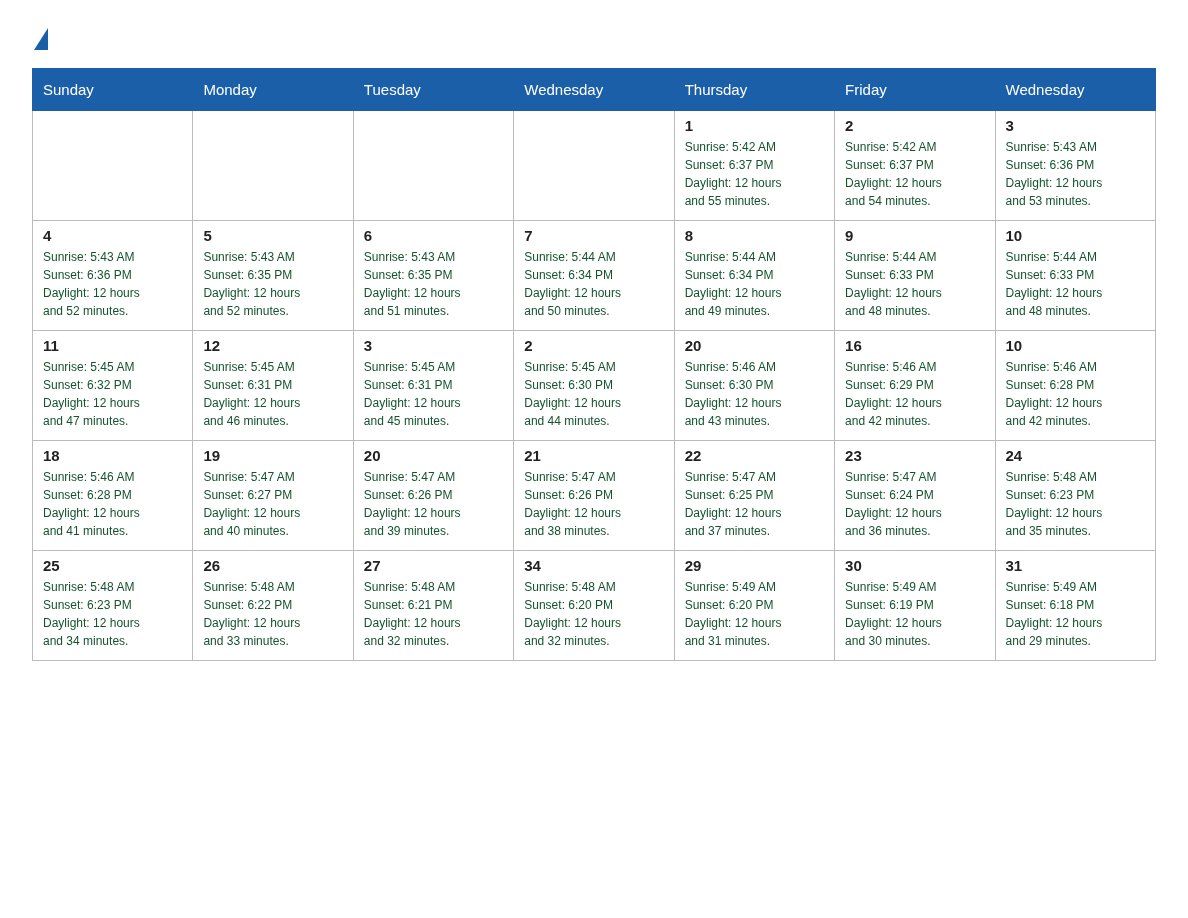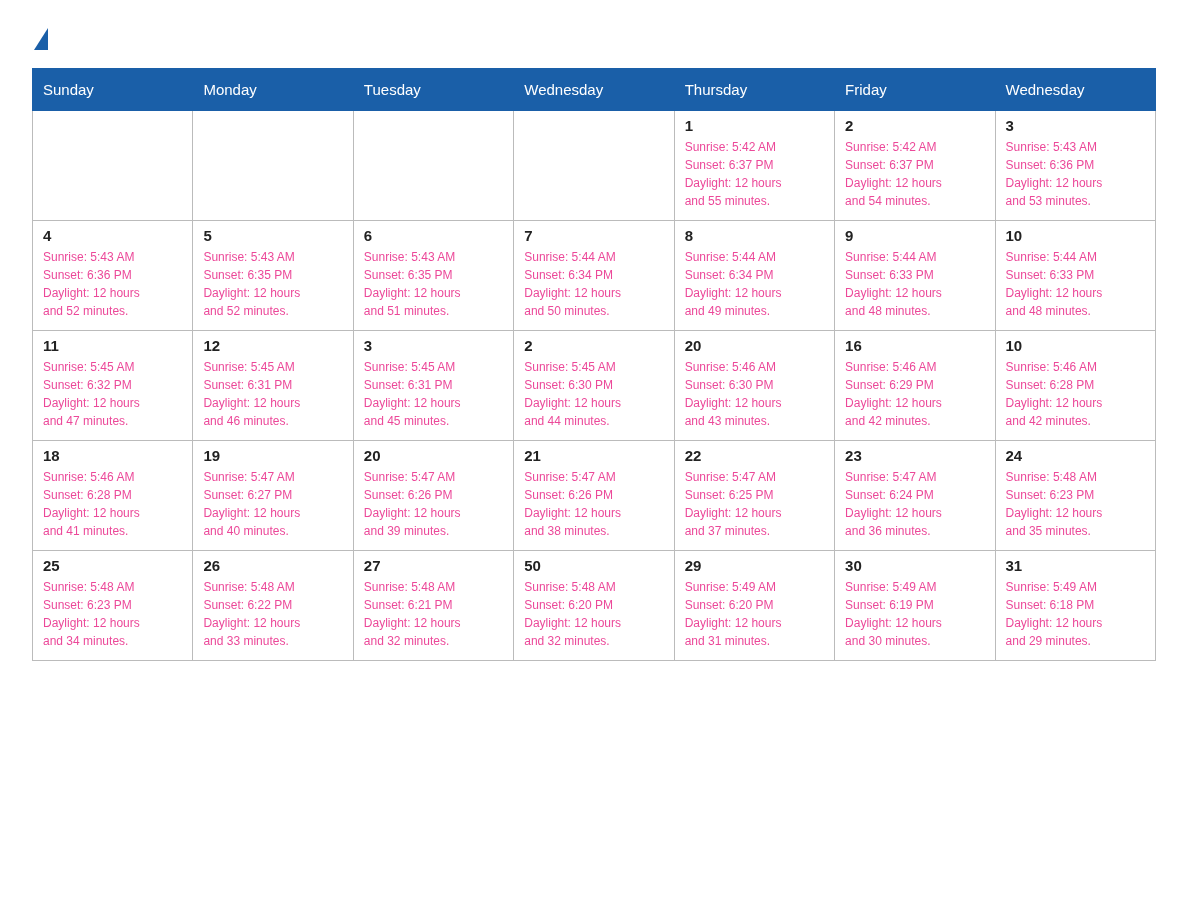--- a/index.html
+++ b/index.html
@@ -83,21 +83,21 @@
     }
     .day-number {
       font-size: 15px;
       font-weight: bold;
       color: #222;
       display: block;
       margin-bottom: 4px;
     }
     .day-info {
       font-size: 12px;
-      color: #ec4899;
+      color: #14532d;
       line-height: 1.5;
     }
     tbody tr:last-child td {
       border-bottom: 1px solid #bbb;
       margin-left: 12px;
     }
     .empty-cell {
       background: #fff;
     }
   </style>
@@ -325,21 +325,21 @@
 and 33 minutes.</div>
         </td>
         <td>
           <span class="day-number">27</span>
           <div class="day-info" style="white-space: pre-line;">Sunrise: 5:48 AM
 Sunset: 6:21 PM
 Daylight: 12 hours
 and 32 minutes.</div>
         </td>
         <td>
-          <span class="day-number">50</span>
+          <span class="day-number">34</span>
           <div class="day-info" style="white-space: pre-line;">Sunrise: 5:48 AM
 Sunset: 6:20 PM
 Daylight: 12 hours
 and 32 minutes.</div>
         </td>
         <td>
           <span class="day-number">29</span>
           <div class="day-info" style="white-space: pre-line;">Sunrise: 5:49 AM
 Sunset: 6:20 PM
 Daylight: 12 hours

